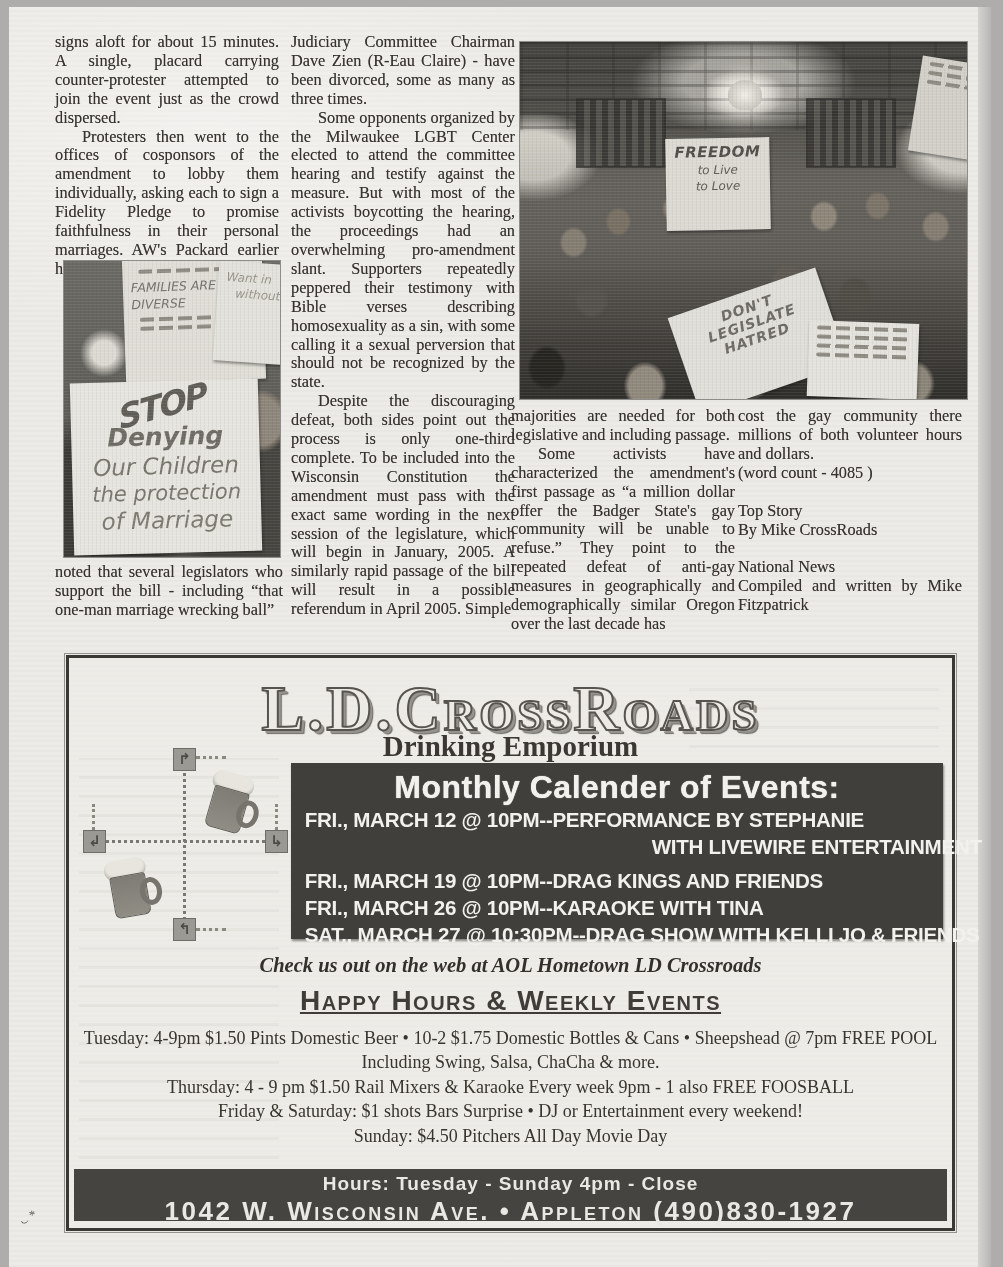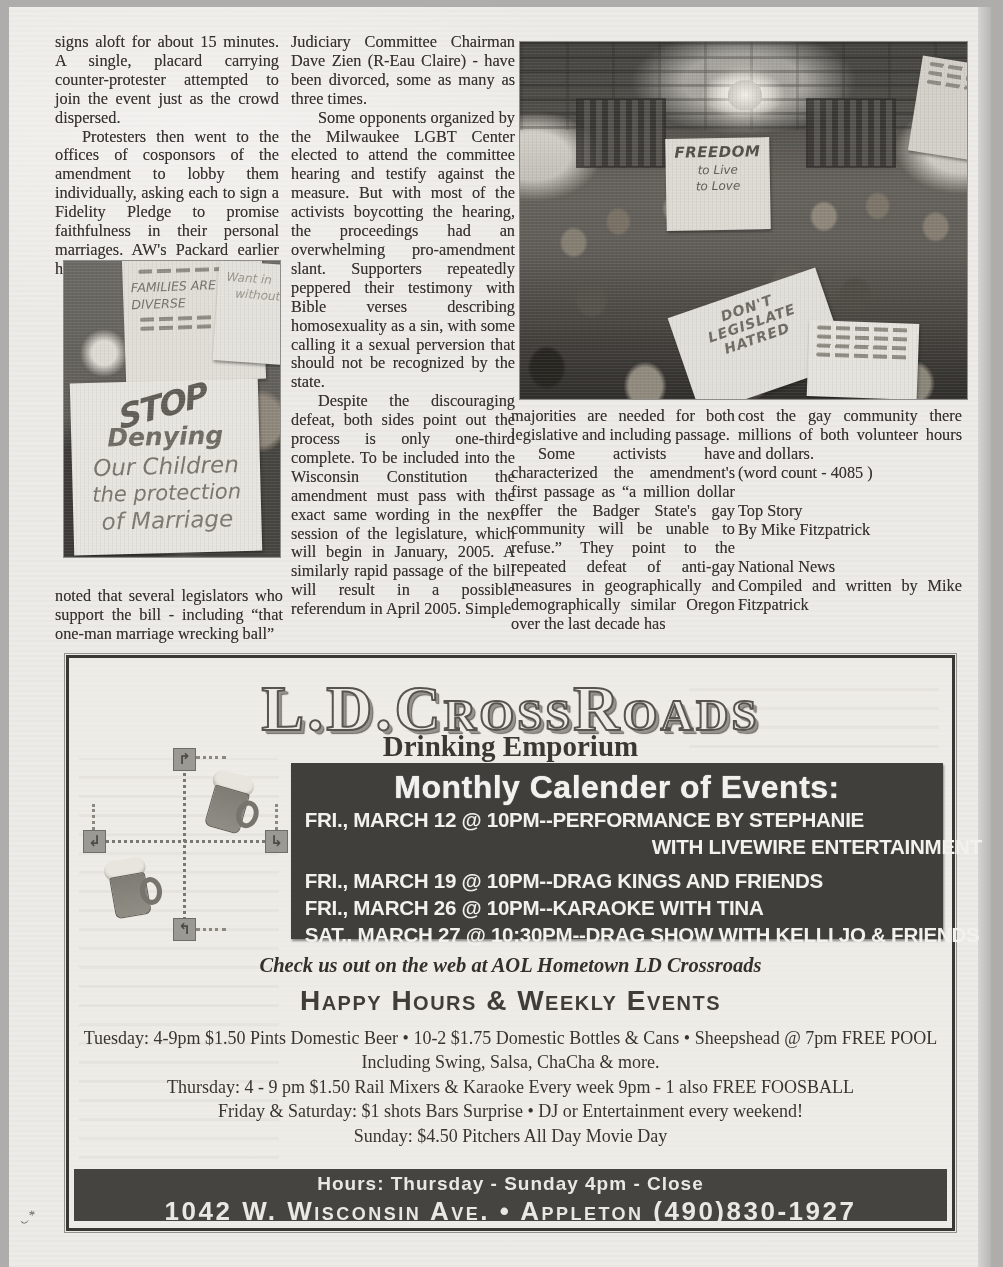--- a/index.html
+++ b/index.html
@@ -141,21 +141,21 @@
     background:linear-gradient(180deg,#7e7c74,#8f8d84);border:1px solid #5f5d57;border-radius:3px 3px 6px 6px;}
   .mug .foam{position:absolute;left:0;top:0;width:42px;height:20px;background:#e7e5de;
     border-radius:10px;box-shadow:inset 0 -3px 3px rgba(120,118,110,.4);}
   .mug .handle{position:absolute;right:-2px;top:22px;width:12px;height:18px;
     border:5px solid #76746d;border-radius:50%;}
 
   .web-line{position:absolute;left:0;top:296px;width:100%;text-align:center;
     font-family:"Liberation Serif",serif;font-weight:bold;font-style:italic;font-size:20.5px;color:#332f2b;}
   .happy-hd{position:absolute;left:0;top:327px;width:100%;text-align:center;
     font-family:"Liberation Sans",sans-serif;font-weight:bold;font-variant:small-caps;
-    font-size:28px;letter-spacing:1.5px;color:#403d39;}
+    font-size:28px;letter-spacing:1.5px;color:#403d39;text-decoration:underline;}
   .weekly{position:absolute;left:0;top:368px;width:100%;text-align:center;
     font-family:"Liberation Serif",serif;font-size:18px;line-height:24.4px;color:#38352f;}
   .ad-footer{position:absolute;left:5px;top:511px;width:873px;height:52px;background:#454440;
     text-align:center;color:#eae8e3;font-family:"Liberation Sans",sans-serif;}
   .ad-footer .f1{font-size:19px;font-weight:bold;letter-spacing:1px;margin-top:4px;}
   .ad-footer .f2{font-size:26px;font-weight:bold;font-variant:small-caps;letter-spacing:2.5px;margin-top:1px;}
 </style>
 </head>
 <body>
 
@@ -181,21 +181,21 @@
     </div>
     <div class="sign sign-main">
       <div class="l1"><span class="stop-word">STOP</span><span>Denying</span></div>
       <div class="l2">Our Children</div>
       <div class="l3">the protection</div>
       <div class="l4">of Marriage</div>
     </div>
     <div class="grain"></div>
   </div>
 
-  <div class="col" style="left:46px;top:580px;width:228px;">
+  <div class="col" style="left:46px;top:556px;width:228px;">
     <p>noted that several legislators who support the bill - including “that one-man marriage wrecking ball”</p>
   </div>
 
   <div class="col" style="left:282px;top:26px;width:224px;">
     <p>Judiciary Committee Chairman Dave Zien (R-Eau Claire) - have been divorced, some as many as three times.</p>
     <p class="ind">Some opponents organized by the Milwaukee LGBT Center elected to attend the committee hearing and testify against the measure. But with most of the activists boycotting the hearing, the proceedings had an overwhelming pro-amendment slant. Supporters repeatedly peppered their testimony with Bible verses describing homosexuality as a sin, with some calling it a sexual perversion that should not be recognized by the state.</p>
     <p class="ind">Despite the discouraging defeat, both sides point out the process is only one-third complete. To be included into the Wisconsin Constitution the amendment must pass with the exact same wording in the next session of the legislature, which will begin in January, 2005. A similarly rapid passage of the bill will result in a possible referendum in April 2005. Simple</p>
   </div>
 
   <div class="photo ph-r">
@@ -231,21 +231,21 @@
   <div class="col" style="left:502px;top:400px;width:224px;">
     <p>majorities are needed for both legislative and including passage.</p>
     <p class="ind">Some activists have characterized the amendment's first passage as “a million dollar offer the Badger State's gay community will be unable to refuse.” They point to the repeated defeat of anti-gay measures in geographically and demographically similar Oregon over the last decade has</p>
   </div>
 
   <div class="col" style="left:729px;top:400px;width:224px;">
     <p>cost the gay community there millions of both volunteer hours and dollars.</p>
     <p>(word count - 4085 )</p>
     <div class="gap"></div>
     <p class="b">Top Story</p>
-    <p>By Mike Fitzpatrick</p>
+    <p>By Mike CrossRoads</p>
     <div class="gap"></div>
     <p class="b">National News</p>
     <p>Compiled and written by Mike Fitzpatrick</p>
   </div>
 
   <div class="ad">
     <div class="ghost" style="left:10px;top:100px;width:200px;height:420px;"></div>
     <div class="ghost" style="left:620px;top:20px;width:250px;height:70px;"></div>
 
     <div class="ad-title">L.D.CrossRoads</div>
@@ -288,19 +288,19 @@
 
     <div class="weekly">
       <div>Tuesday: 4-9pm $1.50 Pints Domestic Beer • 10-2 $1.75 Domestic Bottles &amp; Cans • Sheepshead @ 7pm FREE POOL</div>
       <div>Including Swing, Salsa, ChaCha &amp; more.</div>
       <div>Thursday: 4 - 9 pm $1.50 Rail Mixers &amp; Karaoke Every week 9pm - 1 also FREE FOOSBALL</div>
       <div>Friday &amp; Saturday: $1 shots Bars Surprise • DJ or Entertainment every weekend!</div>
       <div>Sunday: $4.50 Pitchers All Day Movie Day</div>
     </div>
 
     <div class="ad-footer">
-      <div class="f1">Hours: Thursday - Sunday 4pm - Close</div>
+      <div class="f1">Hours: Tuesday - Sunday 4pm - Close</div>
       <div class="f2">1042 W. Wisconsin Ave. • Appleton (490)830-1927</div>
     </div>
   </div>
 
   <div class="stray-mark">‿*</div>
 </div>
 
 </body></html>

